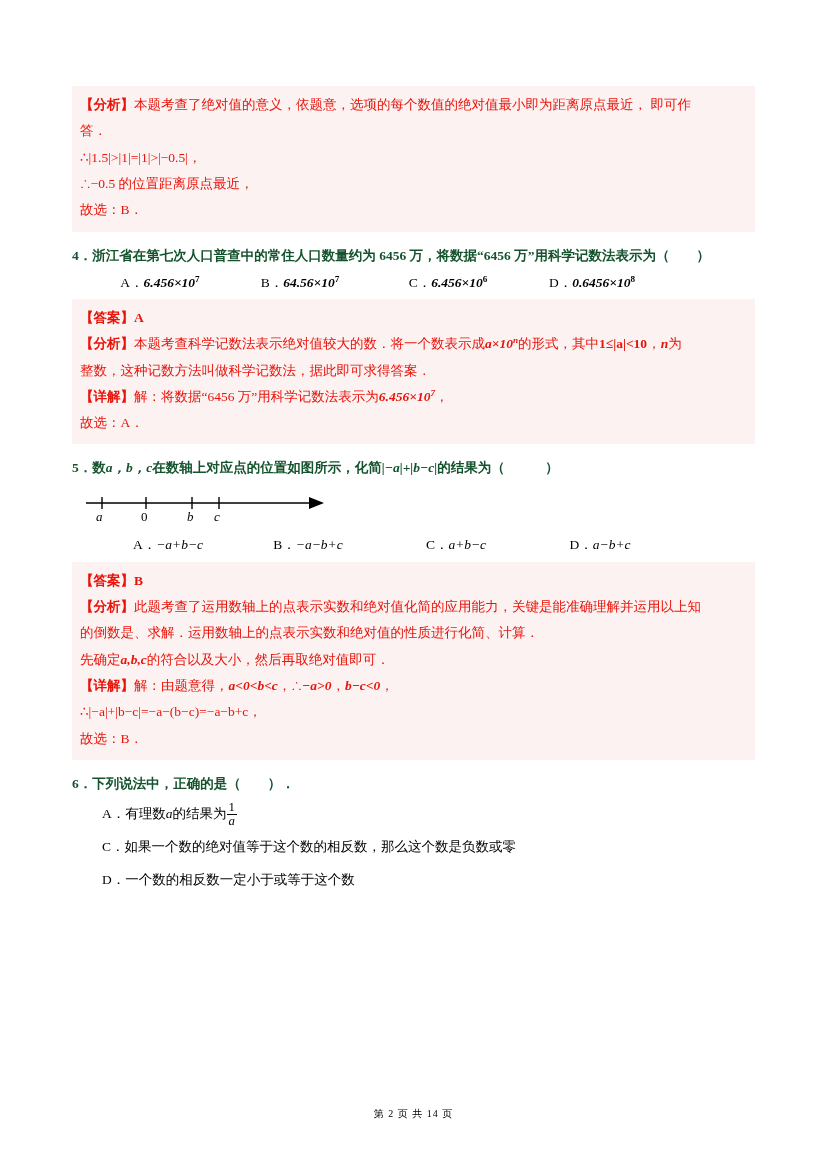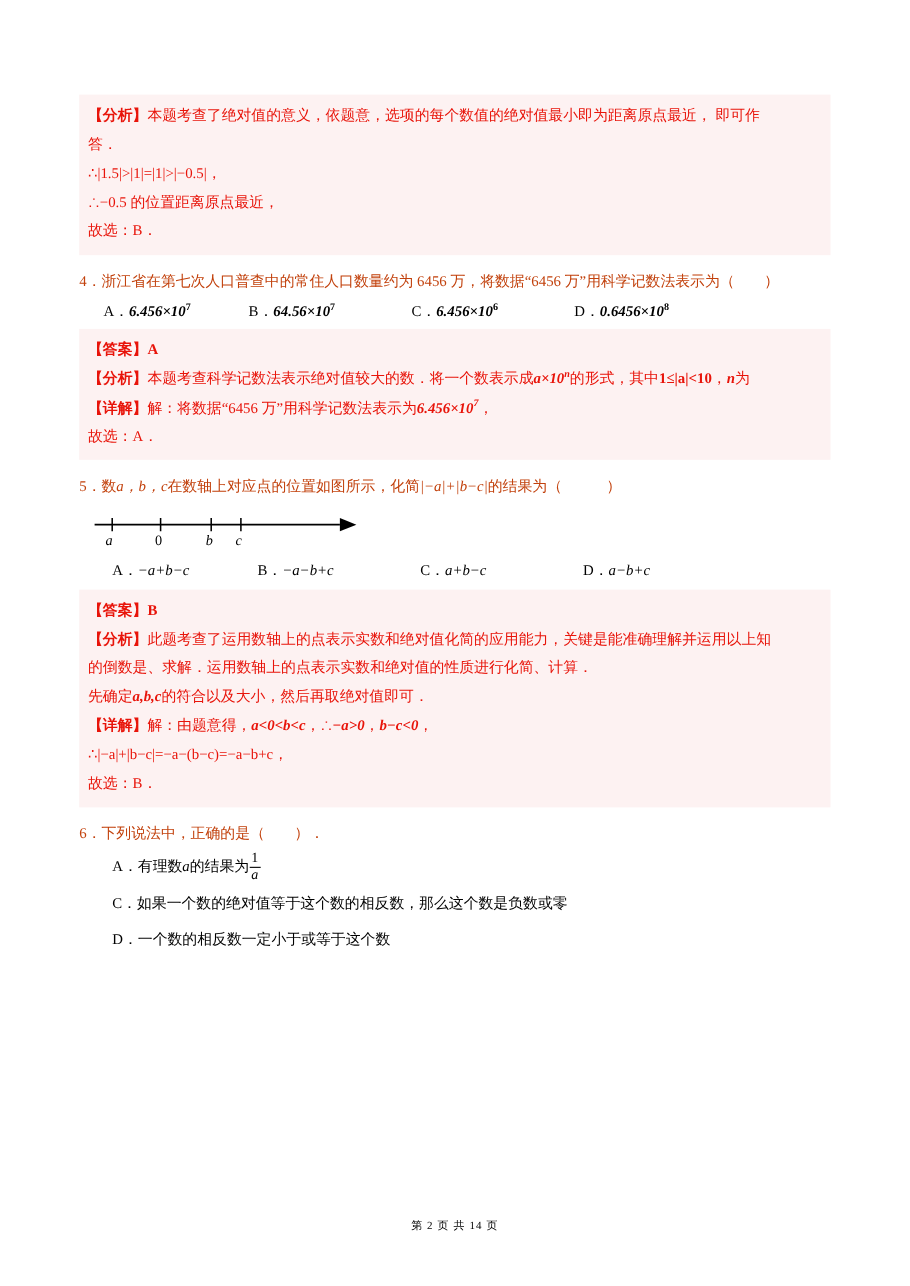--- a/index.html
+++ b/index.html
@@ -27,22 +27,23 @@
     margin: 2px 0 6px 0;
   }
   .red {
     color: #e8140a;
     font-size: 13.5px;
     line-height: 1.95;
   }
   .q-line {
     font-size: 13.5px;
     line-height: 2.0;
-    color: #c2410c;
+    color: #14532d;
     margin-top: 10px;
+    font-weight: bold;
   }
   .opts {
     font-size: 13.5px;
     line-height: 2.1;
     padding-left: 22px;
     display: flex;
   }
   .opts span { display: inline-block; }
   .opt-a { width: 132px; }
   .opt-b { width: 148px; }
@@ -80,21 +81,21 @@
   .footer {
     position: absolute;
     left: 0;
     right: 0;
     bottom: 48px;
     text-align: center;
     font-size: 10px;
     color: #000;
     letter-spacing: 1px;
   }
-  .nb { white-space: nowrap; }
+  .nb { white-space: nowrap; text-align: center; }
 </style>
 </head>
 <body>
 
 <div class="page">
 
   <div class="solution-block">
     <div class="red">
       <span class="b">【分析】</span><span>本题考查了绝对值的意义，依题意，选项的每个数值的绝对值最小即为距离原点最近， 即可作</span>
     </div>
@@ -114,20 +115,21 @@
     <span class="opt-d nb"><span>D．</span><span class="bi">0.6456×10</span><sup class="b">8</sup></span>
   </div>
 
   <div class="solution-block">
     <div class="red">
       <span class="b">【答案】</span><span class="b">A</span>
     </div>
     <div class="red">
       <span class="b">【分析】</span><span>本题考查科学记数法表示绝对值较大的数．将一个数表示成</span><span class="bi">a×10</span><sup class="bi">n</sup><span>的形式，其中</span><span class="b">1≤|a|&lt;10</span><span>，</span><span class="bi">n</span><span>为</span>
     </div>
+    <div class="red">整数，这种记数方法叫做科学记数法，据此即可求得答案．</div>
     <div class="red">
       <span class="b">【详解】</span><span>解：将数据“6456 万”用科学记数法表示为</span><span class="bi">6.456×10</span><sup class="bi">7</sup><span>，</span>
     </div>
     <div class="red">故选：A．</div>
   </div>
 
   <div class="q-line">
     <span>5．</span><span>数</span><span class="it">a，b，c</span><span>在数轴上对应点的位置如图所示，化简</span><span class="it">|−a|+|b−c|</span><span>的结果为（　　　）</span>
   </div>
 

